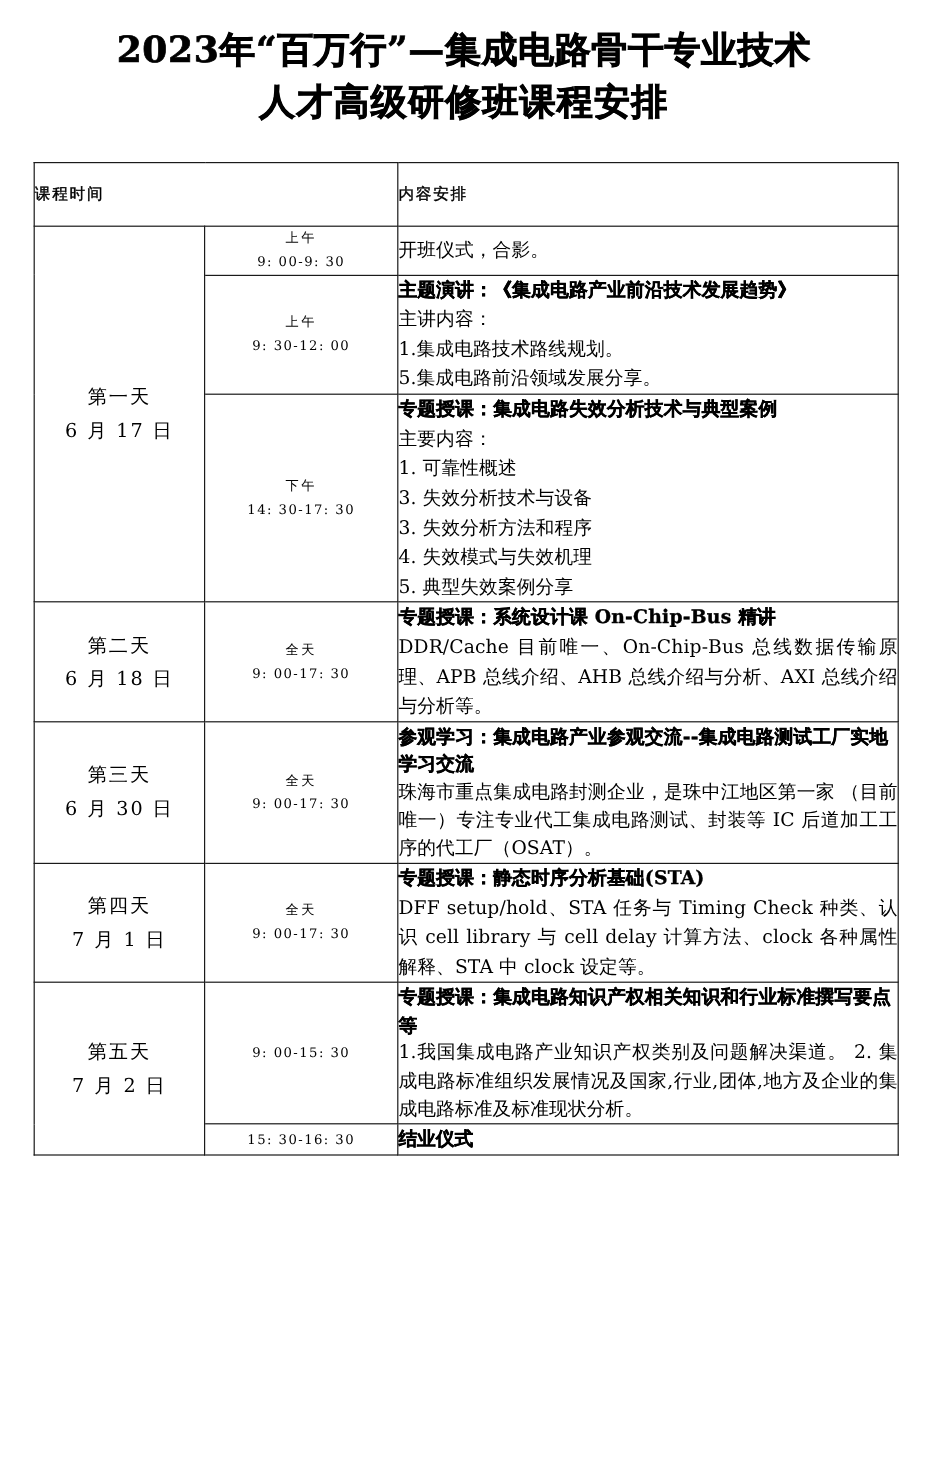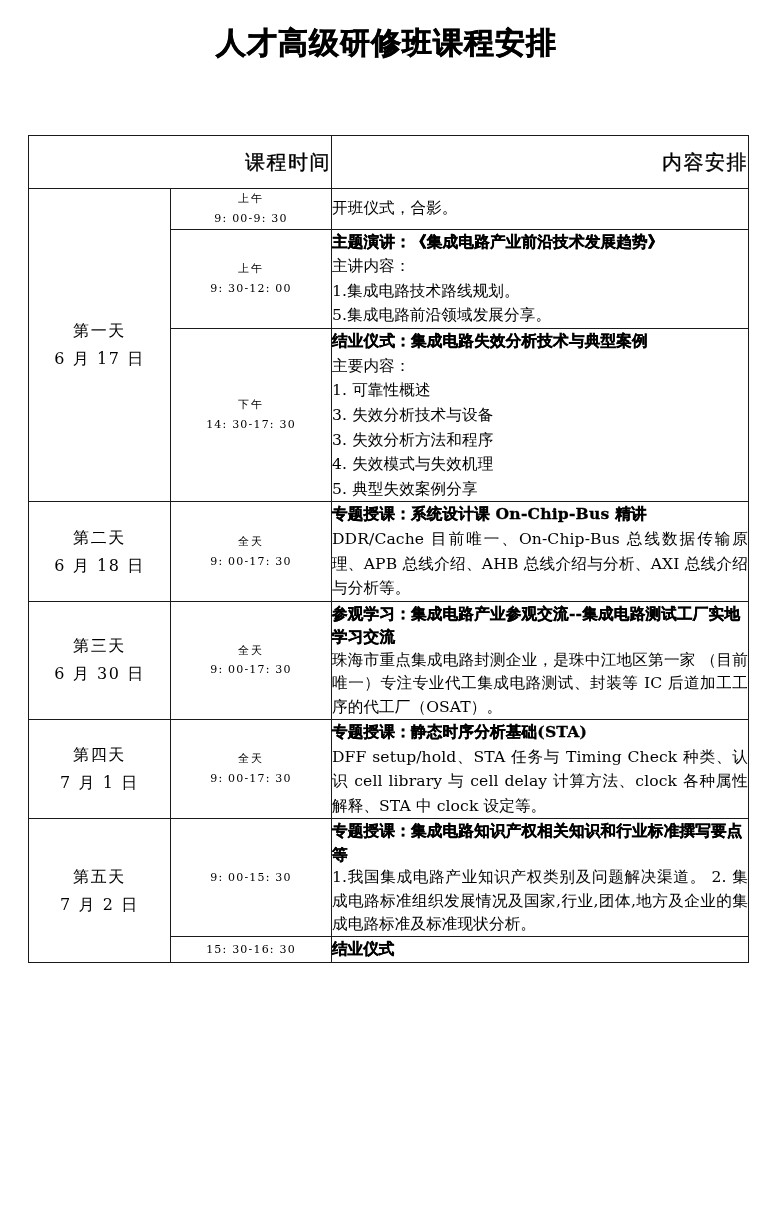--- a/index.html
+++ b/index.html
@@ -59,22 +59,22 @@
     font-weight: 400;
   }
 
   col.c-day    { width: 142px; }
   col.c-time   { width: 161px; }
   col.c-body   { width: 417px; }
 
   
   .hdr-cell {
     height: 52px;
-    text-align: right;
-    font-size: 20px;
+    text-align: left;
+    font-size: 13px;
     font-weight: 700;
     letter-spacing: 1.5px;
     -webkit-text-stroke: 0.35px #000;
   }
 
   
   .day-cell {
     text-align: center;
     font-size: 16px;
     line-height: 1.75;
@@ -122,20 +122,21 @@
     font-weight: 700;
     -webkit-text-stroke: 0.3px #000;
   }
 </style>
 </head>
 <body>
 
 <div class="page">
 
   <h1 class="doc-title">
+    <span class="line line1">2023年“百万行”—集成电路骨干专业技术</span>
     <span class="line line2">人才高级研修班课程安排</span>
   </h1>
 
   <div class="schedule-wrap">
     <table class="schedule">
       <colgroup>
         <col class="c-day">
         <col class="c-time">
         <col class="c-body">
       </colgroup>
@@ -172,21 +173,21 @@
             <span class="ct-line">5.集成电路前沿领域发展分享。</span>
           </td>
         </tr>
 
         <tr>
           <td class="time-cell">
             <span class="t-label">下午</span>
             <span class="t-range">14: 30-17: 30</span>
           </td>
           <td class="body-cell">
-            <span class="ct-head">结业仪式：集成电路失效分析技术与典型案例</span>
+            <span class="ct-head">专题授课：集成电路失效分析技术与典型案例</span>
             <span class="ct-line">主要内容：</span>
             <span class="ct-line">1. 可靠性概述</span>
             <span class="ct-line">3. 失效分析技术与设备</span>
             <span class="ct-line">3. 失效分析方法和程序</span>
             <span class="ct-line">4. 失效模式与失效机理</span>
             <span class="ct-line">5. 典型失效案例分享</span>
           </td>
         </tr>
 
         <tr>

